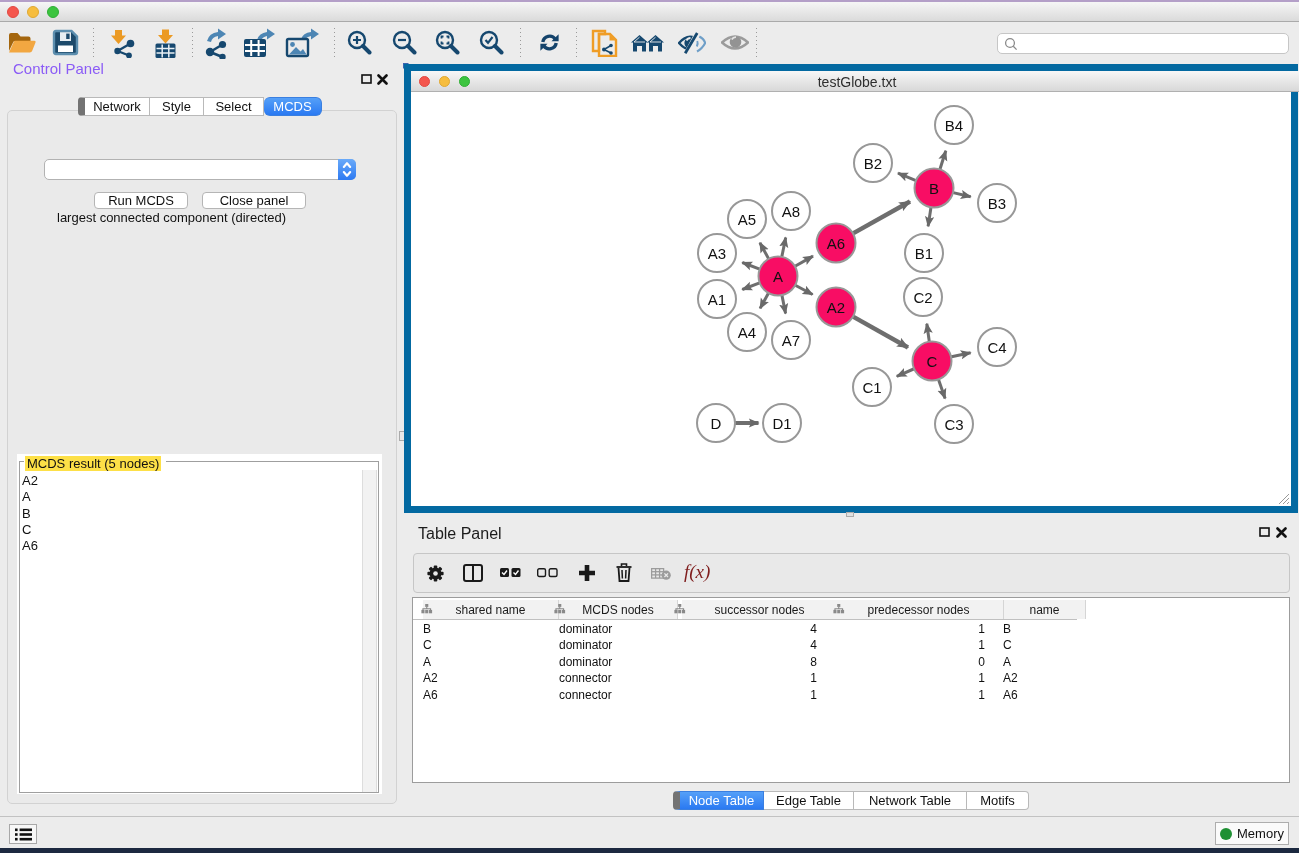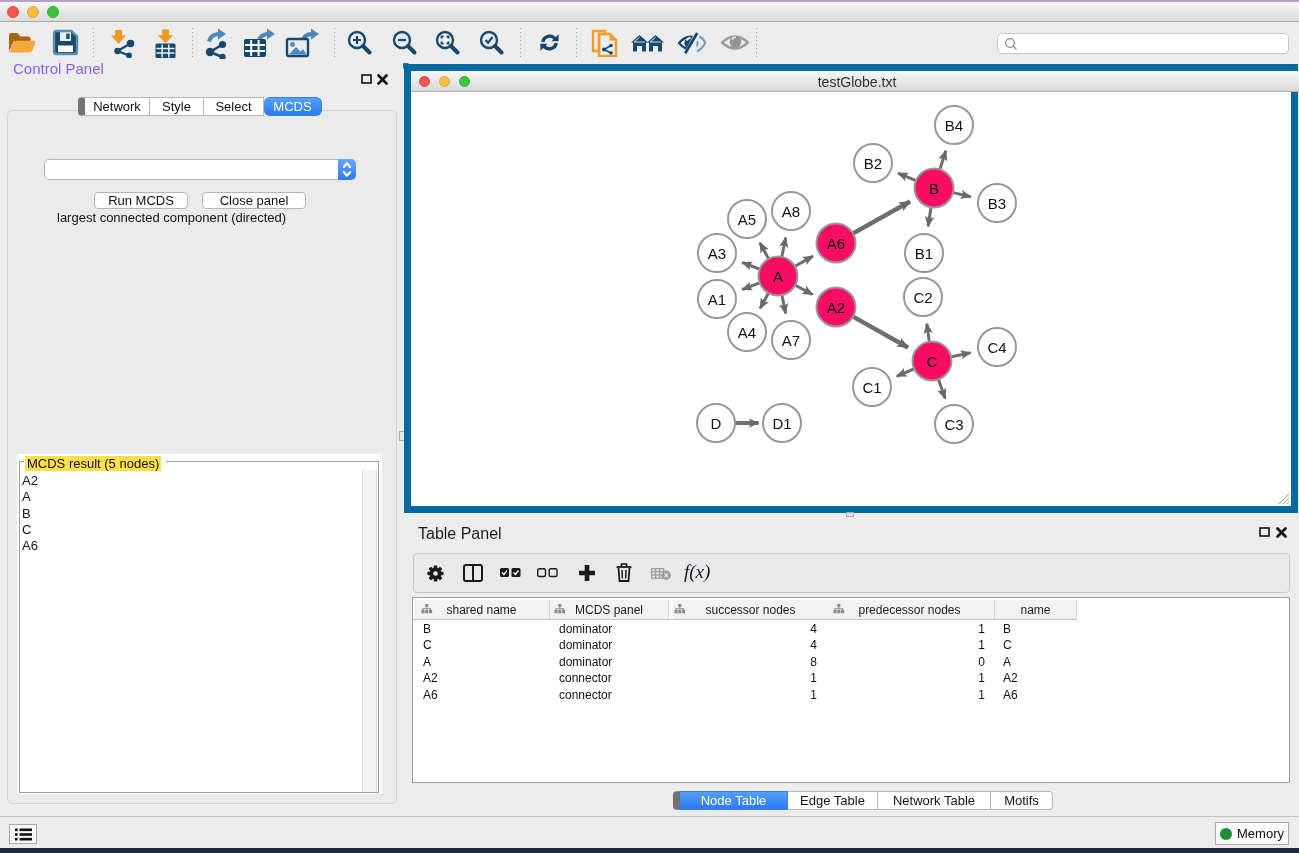--- a/index.html
+++ b/index.html
@@ -60,21 +60,21 @@
   background:linear-gradient(#f7f7f7,#d8d8d8); border-bottom:1px solid #b0b0b0; }
 #win-title { left:0; top:2.5px; width:892px; text-align:center; font-size:14px; color:#2e2e2e; }
 
 
 #tp-title { left:418px; top:525px; font-size:16px; color:#1c1c1c; }
 #tp-toolbar { left:413px; top:553px; width:877px; height:40px; background:#e9e9e9;
   border:1px solid #c6c6c6; border-radius:4px; }
 #table { left:412px; top:597px; width:878px; height:186px; background:#fff;
   border:1px solid #9c9c9c; }
 .th { top:2px; height:19px; background:#f2f2f2; font-size:12px; color:#1a1a1a;
-  display:flex; align-items:center; justify-content:center; border-right:1px solid #d5d5d5; }
+  display:flex; align-items:center; justify-content:center; border-right:1px solid #d5d5d5;margin-left:9px; }
 #thead-line { left:0; top:21px; width:664px; height:1px; background:#c0c0c0; }
 .tr { height:16.4px; font-size:12px; color:#111; line-height:16.4px; }
 .tc { position:absolute; }
 
 #bot-tabs { left:673px; top:791px; }
 
 #statusbar { left:0; top:816px; width:1299px; height:32px; background:#ececec;
   border-top:1px solid #c2c2c2; }
 #sb-btn { left:9px; top:824px; width:28px; height:20px; background:#f7f7f7;
   border:1px solid #a8a8a8; }
@@ -437,26 +437,26 @@
   <g stroke="#9c9c9c" fill="none" stroke-width="1.3">
     <rect x="0.6" y="0.6" width="12" height="9.5"></rect>
     <line x1="0.6" y1="3.7" x2="12.6" y2="3.7"></line>
         <line x1="0.6" y1="6.9" x2="12.6" y2="6.9"></line>
     <line x1="4.6" y1="0.6" x2="4.6" y2="10"></line>
         <line x1="8.6" y1="0.6" x2="8.6" y2="10"></line>
   </g>
   <circle cx="15.2" cy="7.2" r="4.6" fill="#9c9c9c"></circle>
   <path d="M13.4,5.4 L17,9 M17,5.4 L13.4,9" stroke="#e9e9e9" stroke-width="1.3"></path>
 </svg>
-<div class="abs" style="left:684px; top:561px; font-family:'Liberation Serif',serif; font-style:italic; font-size:19px; color:#0f172a;">f(x)</div>
+<div class="abs" style="left:684px; top:561px; font-family:'Liberation Serif',serif; font-style:italic; font-size:19px; color:#7f1d1d;">f(x)</div>
 <div class="abs" style="left:846px; top:512px; width:8px; height:5px; background:#e0e0e0; border:1px solid #ababab;"></div>
 <div class="abs" id="table">
 
   <div class="abs th" style="left:1px; width:136px;">shared name</div>
-  <div class="abs th" style="left:137px; width:119px;">MCDS panel</div>
+  <div class="abs th" style="left:137px; width:119px;">MCDS nodes</div>
   <div class="abs th" style="left:260px; width:156px;">successor nodes</div>
   <div class="abs th" style="left:412px; width:170px;">predecessor nodes</div>
   <div class="abs th" style="left:582px; width:82px;">name</div>
   <div class="abs" id="thead-line"></div>
 
   <svg class="abs hi" style="left:8px; top:6px;">
         <use href="#sitemap"></use>
       </svg>
   <svg class="abs hi" style="left:141px; top:6px;">
         <use href="#sitemap"></use>
@@ -498,21 +498,21 @@
       </div>
   <div class="abs tr" style="top:88.6px; left:0; width:877px;">
     <span class="tc" style="left:10px;">A6</span>
         <span class="tc" style="left:146px;">connector</span>
         <span class="tc" style="left:340px; width:64px; text-align:right;">1</span>
         <span class="tc" style="left:510px; width:62px; text-align:right;">1</span>
         <span class="tc" style="left:590px;">A6</span>
       </div>
 </div>
 <div class="abs seg" id="bot-tabs">
- <div class="s sel" style="width:115px;">Node Table</div>
+ <div class="s sel" style="width:91px;">Node Table</div>
  <div class="s" style="width:90px;">Edge Table</div>
  <div class="s" style="width:113px;">Network Table</div>
  <div class="s" style="width:62px;">Motifs</div>
 </div>
 <div class="abs" id="statusbar"></div>
 <div class="abs" id="sb-btn">
   <svg style="margin:3px 0 0 5px;" width="17" height="13" viewBox="0 0 17 13">
     <g fill="#111">
       <rect x="0" y="0.5" width="2.6" height="2.6"></rect>
           <rect x="4.6" y="0.5" width="12.4" height="2.6"></rect>

